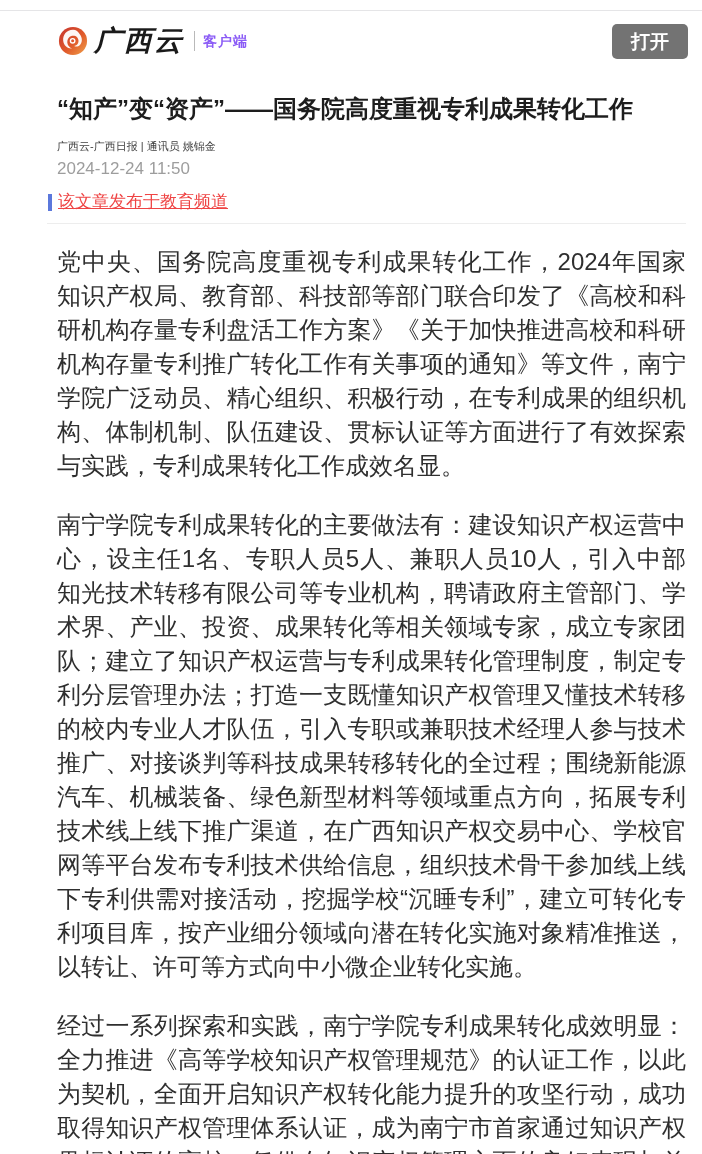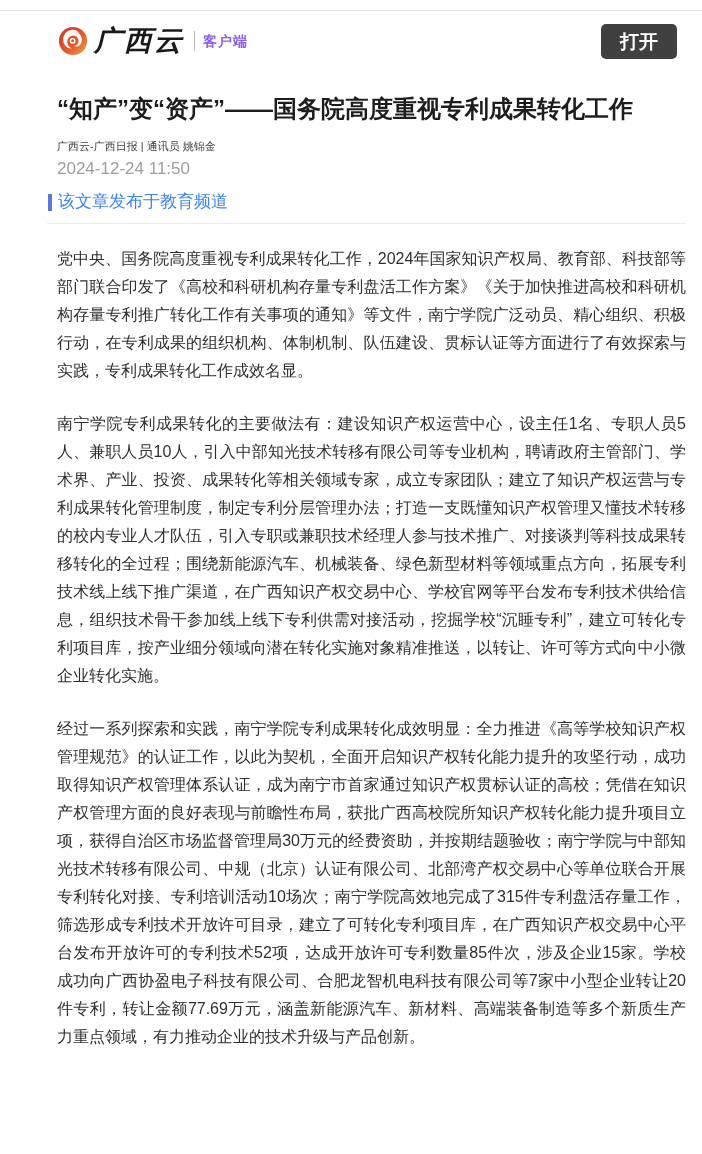--- a/index.html
+++ b/index.html
@@ -9,55 +9,55 @@
     background:#ffffff;
     font-family:"Liberation Sans","DejaVu Sans",sans-serif;
     -webkit-font-smoothing:antialiased;
   }
   .top-strip{height:10px;background:#ffffff;}
   .top-hairline{height:1px;background:#e5e5e7;}
 
   
   .app-header{
     display:flex;align-items:center;justify-content:space-between;
-    height:60px;padding:0 25px 0 58px;background:#ffffff;
+    height:60px;padding:0 14px 0 58px;background:#ffffff;
   }
   .logo{display:flex;align-items:center;cursor:pointer;}
   .logo-icon{width:30px;height:30px;flex:0 0 auto;}
   .brand-name{
     font-family:"Liberation Serif","DejaVu Serif",serif;
     font-size:28px;font-weight:bold;color:#1a1a1a;
     margin-left:6px;letter-spacing:2px;font-style:italic;
   }
   .logo-sep{width:1px;height:20px;background:#b9b9b9;margin:0 8px 0 10px;}
   .client-label{font-size:14px;font-weight:bold;color:#8b5cf6;letter-spacing:1px;padding-top:2px;}
   .open-btn{
-    background:#404040;color:#ffffff;border:none;border-radius:5px;
+    background:#737373;color:#ffffff;border:none;border-radius:5px;
     font-size:19px;font-weight:bold;line-height:1;
     padding:8px 19px;cursor:pointer;
     font-family:"Liberation Sans","DejaVu Sans",sans-serif;
   }
 
   
   .article{padding:13px 16px 18px 57px;}
   .article-title{
     font-size:24px;font-weight:bold;color:#1d1d1d;
     line-height:1.35;margin:9px 0 13px;
   }
   .byline{font-size:11px;color:#404040;line-height:1.5;}
   .pub-time{font-size:17px;color:#9d9d9d;line-height:1.5;margin-top:1px;}
   .channel-row{
     display:flex;align-items:center;margin-top:11px;cursor:pointer;
   }
   .channel-bar{width:4px;height:17px;background:#5b78dc;margin-left:-9px;margin-right:6px;flex:0 0 auto;}
-  .channel-text{font-size:17px;color:#3b82f6;line-height:1.2;}
+  .channel-text{font-size:17px;color:#ef4444;line-height:1.2;text-decoration:underline;}
   .meta-divider{height:1px;background:#ededed;margin:10px 0 0 -10px;}
 
   .content p{
-    font-size:16px;color:#2f2f2f;line-height:28px;
+    font-size:24px;color:#2f2f2f;line-height:34px;
     text-align:justify;margin:25px 0 0;
     word-break:break-all;
   }
   .content p:first-child{margin-top:21px;}
 </style>
 </head>
 <body>
 
 <div class="top-strip"></div>
 <div class="top-hairline"></div>

